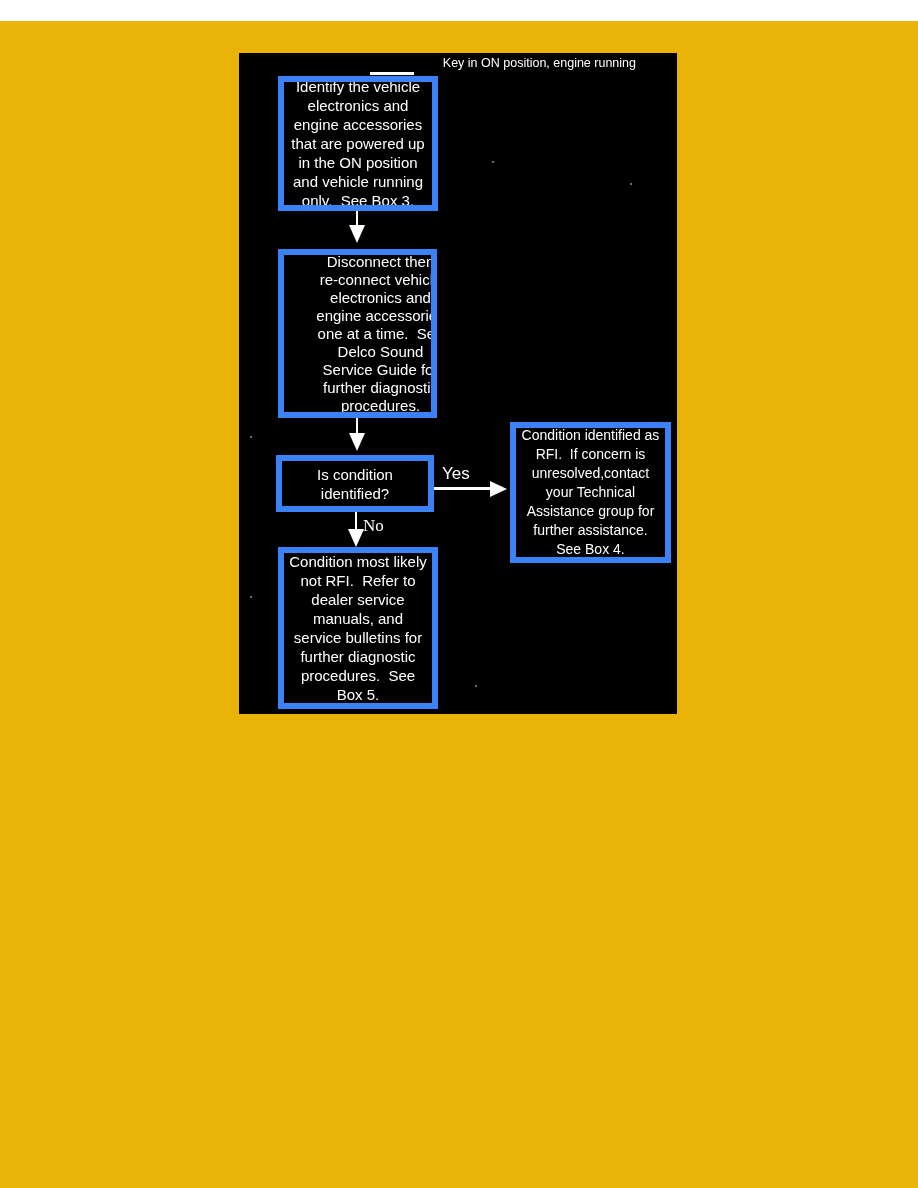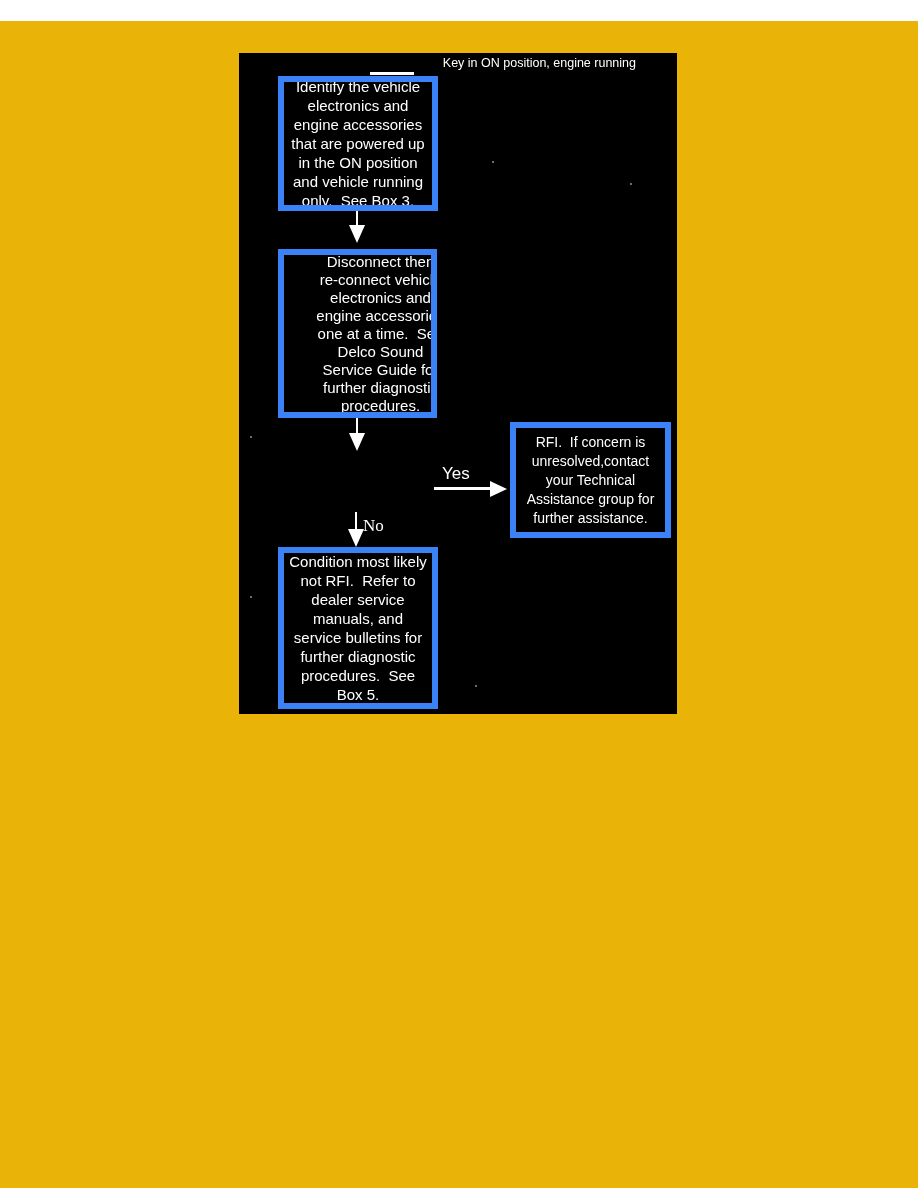--- a/index.html
+++ b/index.html
@@ -44,21 +44,21 @@
     justify-content: center;
     text-align: center;
     font-size: 15px;
     line-height: 19px;
     white-space: pre;
     overflow: hidden;
   }
   #box-identify   { left: 39px;  top: 23px;  width: 160px; height: 135px; }
   #box-disconnect { left: 39px;  top: 196px; width: 159px; height: 169px; line-height: 18px; padding-left: 46px; }
   #box-decision   { left: 37px;  top: 402px; width: 158px; height: 57px; }
-  #box-rfi        { left: 271px; top: 369px; width: 161px; height: 116px; font-size: 14px; }
+  #box-rfi        { left: 271px; top: 369px; width: 161px; height: 141px; font-size: 14px; }
   #box-not-rfi    { left: 39px;  top: 494px; width: 160px; height: 162px; }
 
   .vline {
     position: absolute;
     width: 2px;
     background: #ffffff;
   }
   .hline {
     position: absolute;
     height: 3px;
@@ -134,20 +134,22 @@
 engine accessories
 one at a time.  See
 Delco Sound
 Service Guide for
 further diagnostic
 procedures.</div>
 
     <div class="vline" style="left:117px; top:365px; height:16px;"></div>
     <div class="arrowhead-down" style="left:110px; top:380px;"></div>
 
+    <div class="flow-box" id="box-decision">Is condition
+identified?</div>
 
     <div class="branch-label" id="label-yes">Yes</div>
     <div class="hline" style="left:195px; top:434px; width:57px;"></div>
     <div class="arrowhead-right" style="left:251px; top:428px;"></div>
 
     <div class="flow-box" id="box-rfi">Condition identified as
 RFI.  If concern is
 unresolved,contact
 your Technical
 Assistance group for

